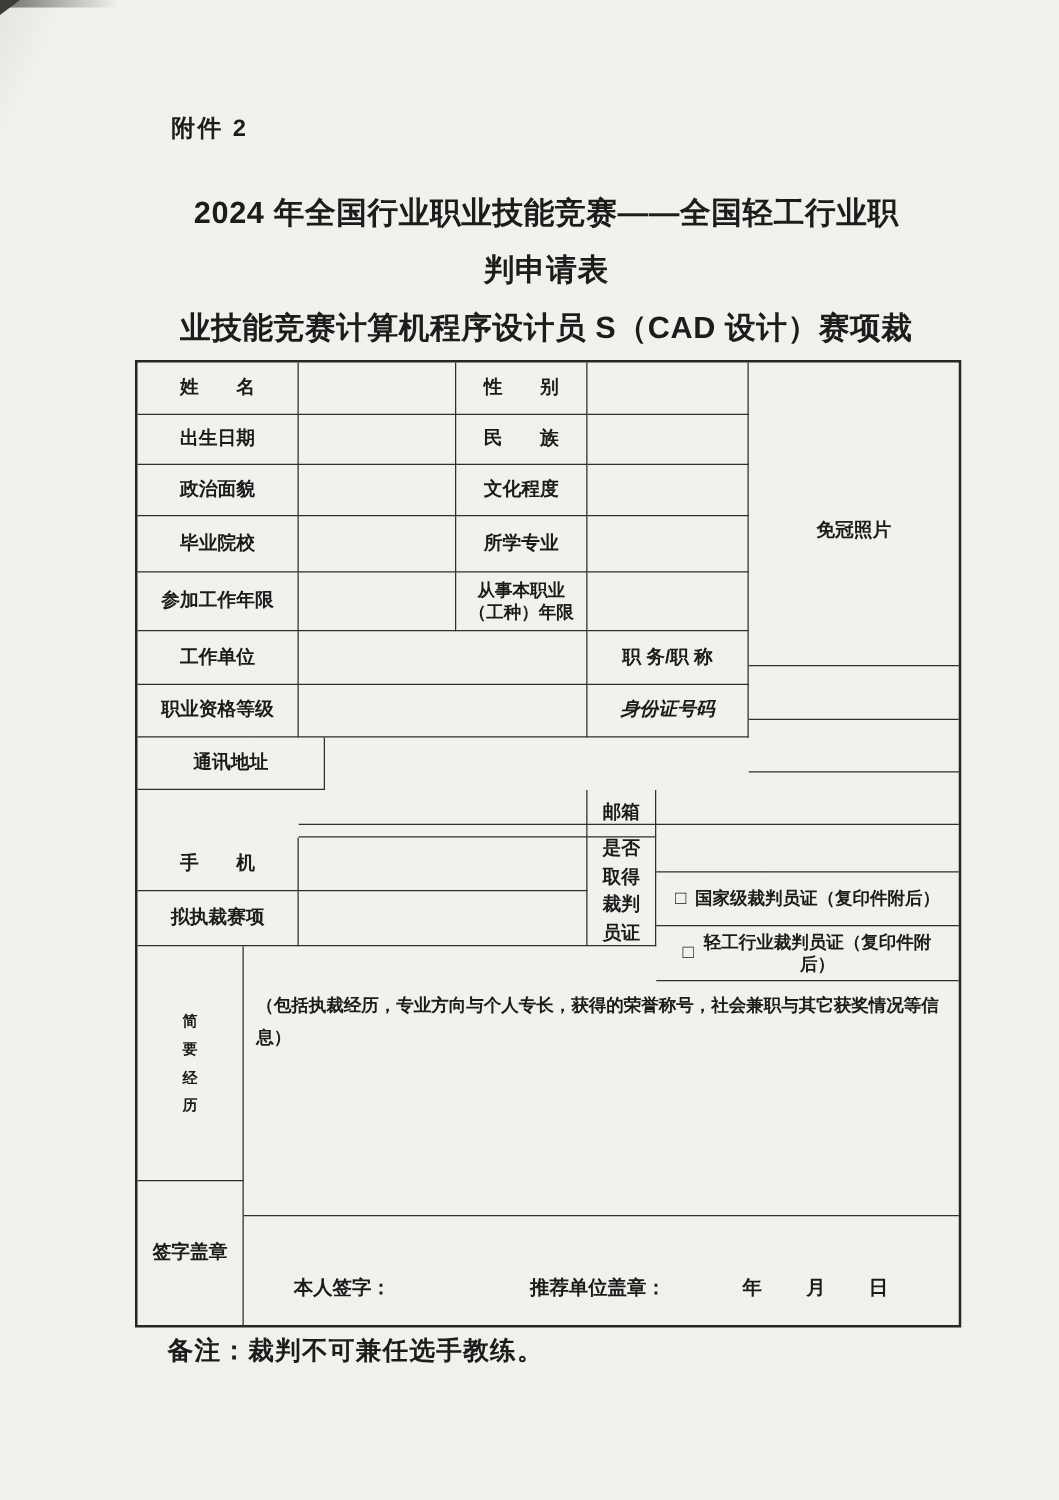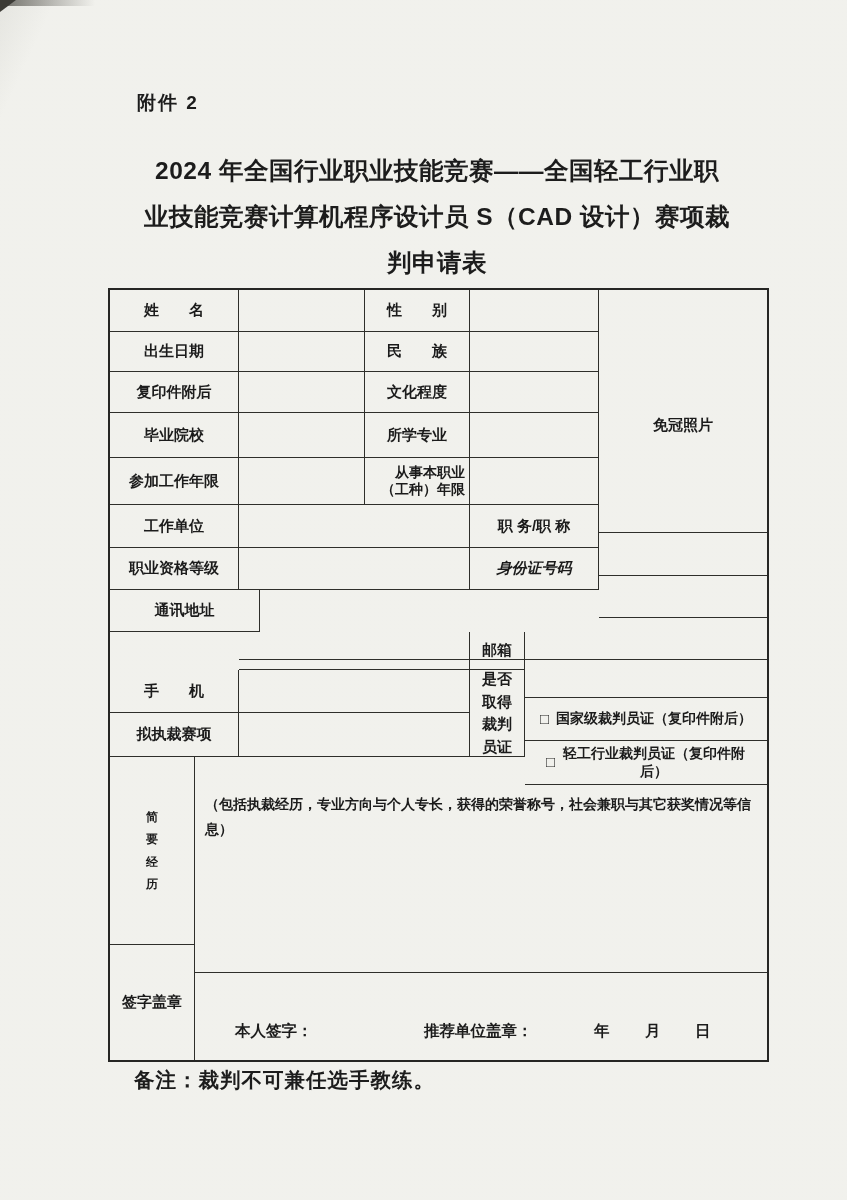--- a/index.html
+++ b/index.html
@@ -36,21 +36,21 @@
   }
   .cell{
     position:absolute;box-sizing:border-box;
     border-right:1.5px solid #2e2e2a;border-bottom:1.5px solid #2e2e2a;
     display:flex;align-items:center;justify-content:center;
     font-weight:bold;font-size:15px;line-height:1.25;
     text-align:center;padding:18px 4px;color:#1b1b1b;
   }
   .no-r{border-right:none;margin-top:28px;}
   .no-b{border-bottom:none;}
-  .left{justify-content:flex-start;text-align:right;}
+  .left{justify-content:flex-start;text-align:center;}
   .kai{font-style:italic;}
   .small{font-size:14px;}
   .vtext{width:2.1em;word-break:break-all;line-height:1.5;display:inline-block;}
   .vtext4{width:1.1em;word-break:break-all;line-height:1.85;display:inline-block;font-size:12px;}
   .hint-cell{align-items:flex-start;justify-content:flex-start;text-align:left;padding:7px 10px;font-size:14px;line-height:1.8;}
   .cb-label{display:inline-block;text-align:center;}
   .cb-glyph{display:inline-block;margin-right:7px;font-weight:normal;font-size:15px;}
   .sig-content{position:relative;}
   .sig-item{position:absolute;top:50%;transform:translateY(-50%);font-weight:bold;font-size:15.5px;white-space:nowrap;}
   .note{
@@ -61,39 +61,39 @@
 </head>
 <body>
 
 <div class="scan-smudge"></div>
 <div class="scan-corner"></div>
 
 <div class="attachment">附件 2</div>
 
 <div class="title">
   <div>2024 年全国行业职业技能竞赛——全国轻工行业职</div>
+  <div>判申请表</div>
   <div>业技能竞赛计算机程序设计员 S（CAD 设计）赛项裁</div>
-  <div>判申请表</div>
 </div>
 
 <div class="form-table">
 
   <div class="cell" style="left:0;top:0;width:129px;height:42px;">姓　　名</div>
   <div class="cell" style="left:129px;top:0;width:126px;height:42px;"></div>
   <div class="cell" style="left:255px;top:0;width:105px;height:42px;">性　　别</div>
   <div class="cell" style="left:360px;top:0;width:129px;height:42px;"></div>
 
   <div class="cell no-r" style="left:489px;top:0;width:168px;height:215px;">免冠照片</div>
 
   <div class="cell" style="left:0;top:42px;width:129px;height:40px;">出生日期</div>
   <div class="cell" style="left:129px;top:42px;width:126px;height:40px;"></div>
   <div class="cell" style="left:255px;top:42px;width:105px;height:40px;">民　　族</div>
   <div class="cell" style="left:360px;top:42px;width:129px;height:40px;"></div>
 
-  <div class="cell" style="left:0;top:82px;width:129px;height:41px;">复印件附后</div>
+  <div class="cell" style="left:0;top:82px;width:129px;height:41px;">政治面貌</div>
   <div class="cell" style="left:129px;top:82px;width:126px;height:41px;"></div>
   <div class="cell" style="left:255px;top:82px;width:105px;height:41px;">文化程度</div>
   <div class="cell" style="left:360px;top:82px;width:129px;height:41px;"></div>
 
   <div class="cell" style="left:0;top:123px;width:129px;height:45px;">毕业院校</div>
   <div class="cell" style="left:129px;top:123px;width:126px;height:45px;"></div>
   <div class="cell" style="left:255px;top:123px;width:105px;height:45px;">所学专业</div>
   <div class="cell" style="left:360px;top:123px;width:129px;height:45px;"></div>
 
   <div class="cell" style="left:0;top:168px;width:129px;height:47px;">参加工作年限</div>

